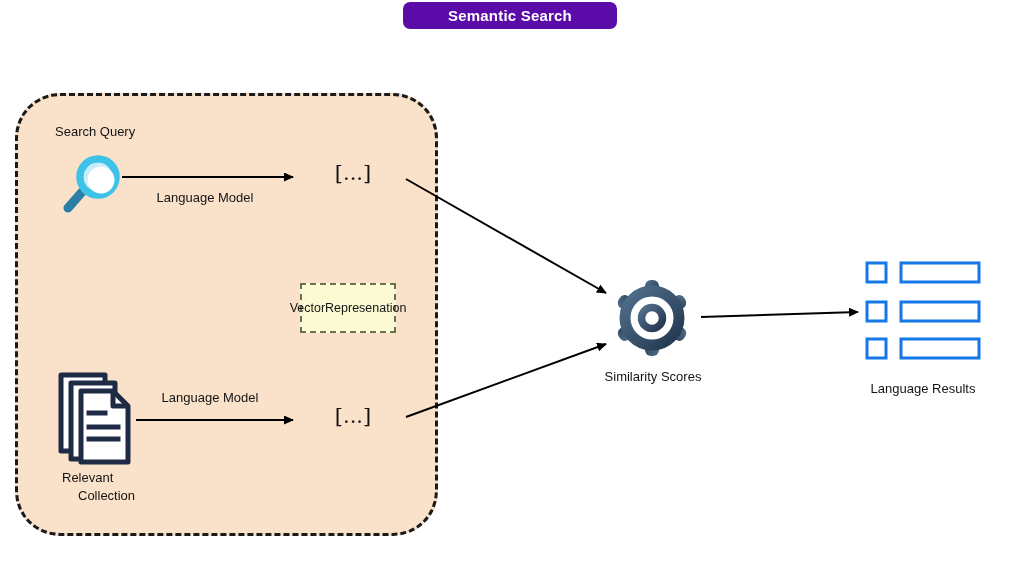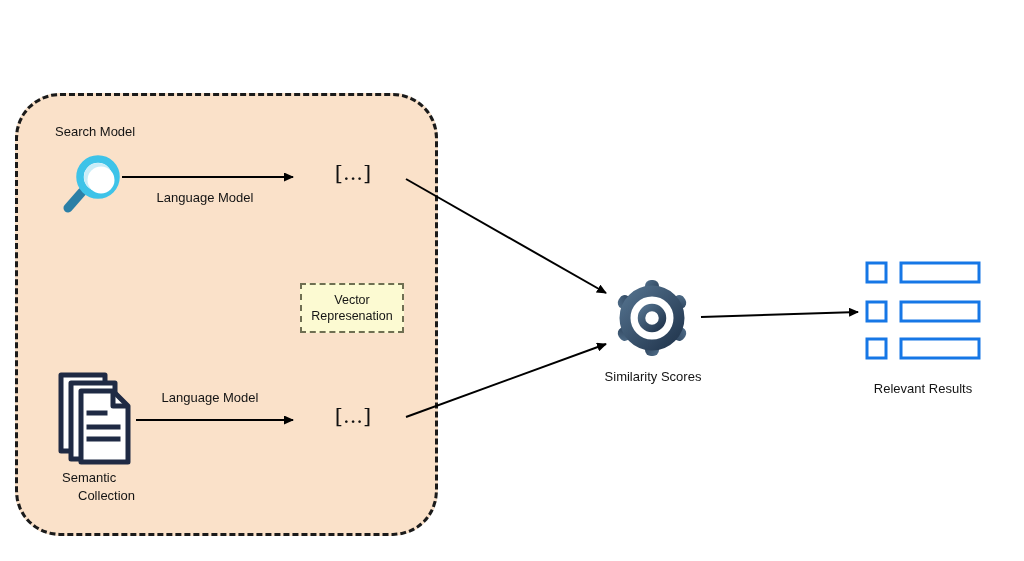--- a/index.html
+++ b/index.html
@@ -20,38 +20,39 @@
     background:#FAE1C9;border:3px dashed #1a1a1a;border-radius:45px;
     box-sizing:border-box;
   }
   .lbl{position:absolute;font-size:13px;color:#141414;white-space:nowrap;}
   .vector-sym{
     position:absolute;width:46px;text-align:center;
     font-family:"DejaVu Serif",serif;font-size:21px;color:#111;
   }
   
   .note{
-    position:absolute;left:300px;top:283px;width:104px;height:50px;
+    position:absolute;left:300px;top:283px;width:96px;height:50px;
     background:#FCFAD2;border:2px dashed #6f6f52;box-sizing:border-box;
-    display:flex;flex-direction:column;justify-content:center;align-items:center;
+    display:flex;flex-direction:row;justify-content:center;align-items:center;
     font-size:12.5px;line-height:16px;color:#141414;
   }
   .abs{position:absolute;}
   svg{display:block;}
   .overlay{position:absolute;left:0;top:0;pointer-events:none;z-index:6;}
 </style>
 </head>
 <body>
 
 <div class="canvas">
 
+  <div class="banner">Semantic Search</div>
 
   <div class="group-box"></div>
 
-  <div class="lbl" style="left:55px;top:124px;">Search Model</div>
+  <div class="lbl" style="left:55px;top:124px;">Search Query</div>
 
   <svg class="abs" style="left:62px;top:150px;" width="60" height="64" viewBox="0 0 60 64">
     <line x1="20" y1="42" x2="6" y2="58" stroke="#2B7FA6" stroke-width="9" stroke-linecap="round"></line>
     <circle cx="36" cy="27" r="18" fill="#ffffff" stroke="#3EC3E8" stroke-width="7.5"></circle>
     <circle cx="36" cy="27" r="14" fill="#C9EDF8"></circle>
     <circle cx="39" cy="30" r="13.5" fill="#ffffff"></circle>
   </svg>
 
   <div class="lbl" style="left:140px;top:190px;width:130px;text-align:center;">Language Model</div>
 
@@ -69,21 +70,21 @@
       <path d="M25 19 H57 L72 34 V90 H25 Z"></path>
       <path d="M57 19 V34 H72" fill="none"></path>
     </g>
     <g stroke="#1F2A44" stroke-width="5" stroke-linecap="square">
       <line x1="33" y1="41" x2="49" y2="41"></line>
       <line x1="33" y1="55" x2="62" y2="55"></line>
       <line x1="33" y1="67" x2="62" y2="67"></line>
     </g>
   </svg>
 
-  <div class="lbl" style="left:62px;top:470px;">Semantic</div>
+  <div class="lbl" style="left:62px;top:470px;">Relevant</div>
   <div class="lbl" style="left:62px;top:488px;margin-left:16px;">Collection</div>
 
   <div class="lbl" style="left:145px;top:390px;width:130px;text-align:center;">Language Model</div>
 
   <div class="vector-sym" style="left:330px;top:404px;">[...]</div>
 
   <svg class="abs" style="left:612px;top:278px;" width="80" height="80" viewBox="0 0 80 80">
     <defs>
       <linearGradient id="gearGrad" x1="0" y1="0" x2="1" y2="1">
         <stop offset="0" stop-color="#52708C"></stop>
@@ -108,21 +109,21 @@
     <g fill="#ffffff" stroke="#1677E6" stroke-width="3">
       <rect x="3" y="2" width="19" height="19"></rect>
       <rect x="37" y="2" width="78" height="19"></rect>
       <rect x="3" y="41" width="19" height="19"></rect>
       <rect x="37" y="41" width="78" height="19"></rect>
       <rect x="3" y="78" width="19" height="19"></rect>
       <rect x="37" y="78" width="78" height="19"></rect>
     </g>
   </svg>
 
-  <div class="lbl" style="left:862px;top:381px;width:122px;text-align:center;">Relevant Results</div>
+  <div class="lbl" style="left:862px;top:381px;width:122px;text-align:center;">Language Results</div>
 
   <svg class="overlay" width="1024" height="561" viewBox="0 0 1024 561">
     <defs>
       <marker id="arr" markerWidth="11" markerHeight="9" refX="9" refY="4.5" orient="auto" markerUnits="userSpaceOnUse">
         <path d="M0,0 L10,4.5 L0,9 Z" fill="#000000"></path>
       </marker>
     </defs>
     <g stroke="#000000" stroke-width="2" fill="none">
       <line x1="122" y1="177" x2="293" y2="177" marker-end="url(#arr)"></line>
       <line x1="136" y1="420" x2="293" y2="420" marker-end="url(#arr)"></line>

